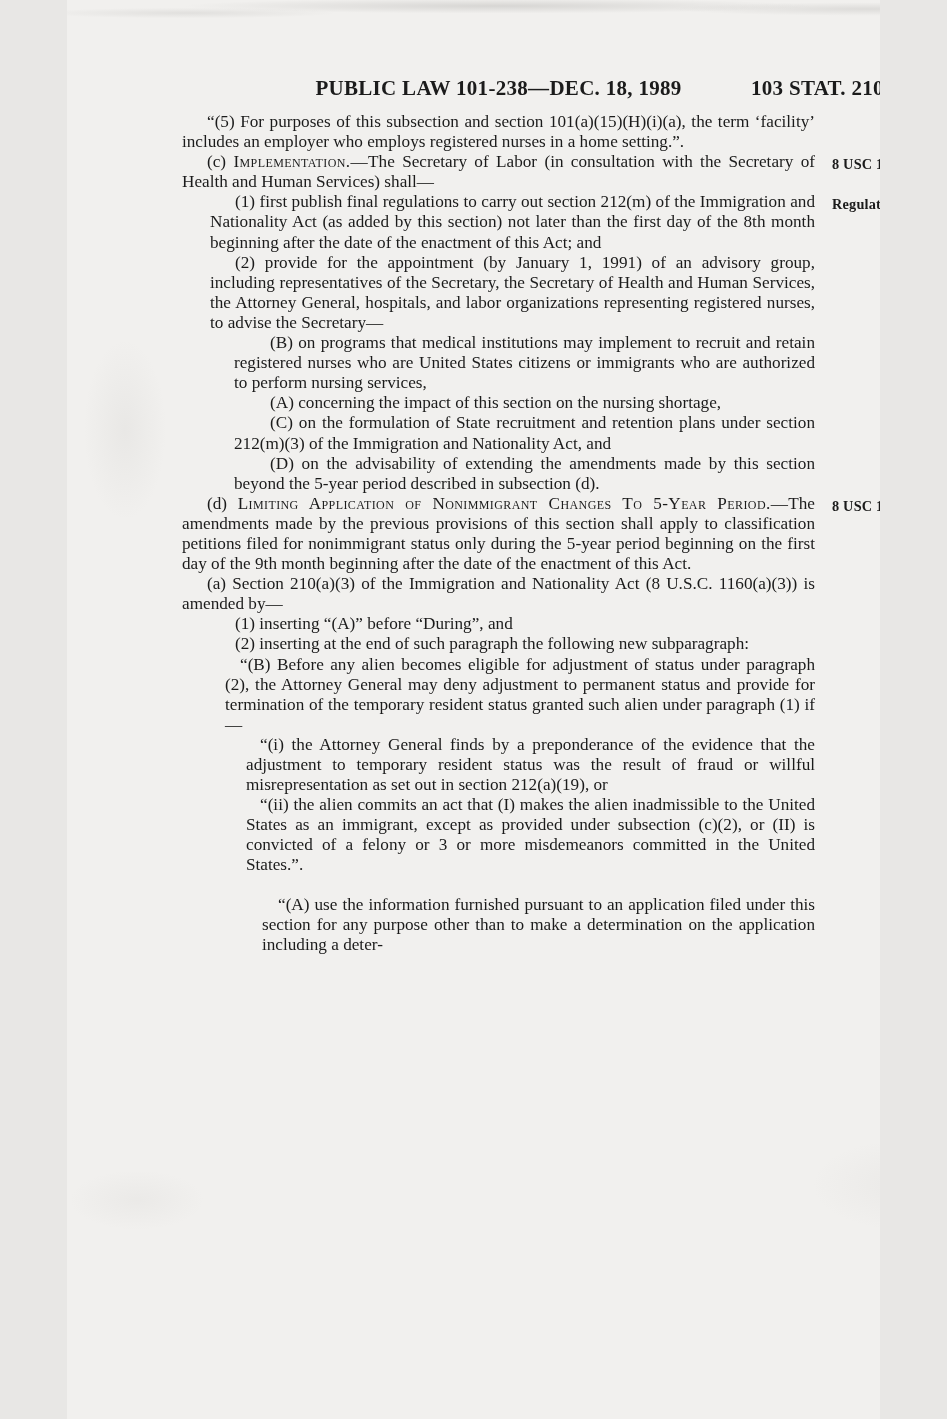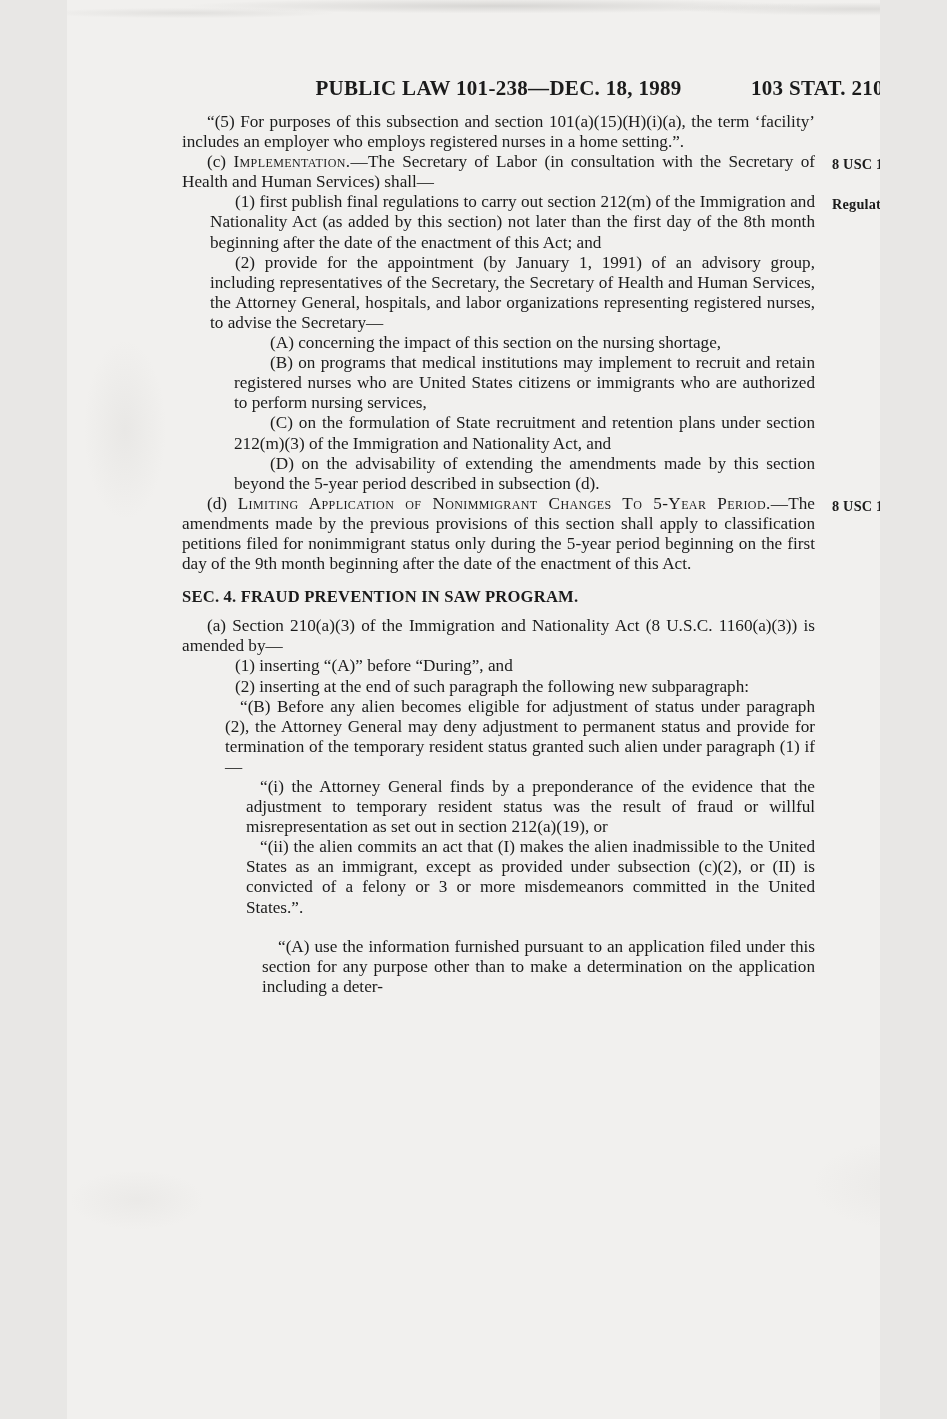--- a/index.html
+++ b/index.html
@@ -95,43 +95,40 @@
     <p class="para p-num">
       <span>(1) first publish final regulations to carry out section 212(m) of the Immigration and Nationality Act (as added by this section) not later than the first day of the 8th month beginning after the date of the enactment of this Act; and</span>
       <span class="margin-note mn-b">Regulations.</span>
     </p>
 
     <p class="para p-num">
       <span>(2) provide for the appointment (by January 1, 1991) of an advisory group, including representatives of the Secretary, the Secretary of Health and Human Services, the Attorney General, hospitals, and labor organizations representing registered nurses, to advise the Secretary—</span>
     </p>
 
     <p class="para p-let">
-      <span>(A) concerning the impact of this section on the nursing shortage,</span>
+      <span>(B) on programs that medical institutions may implement to recruit and retain registered nurses who are United States citizens or immigrants who are authorized to perform nursing services,</span>
     </p>
 
     <p class="para p-let">
-      <span>(B) on programs that medical institutions may implement to recruit and retain registered nurses who are United States citizens or immigrants who are authorized to perform nursing services,</span>
+      <span>(A) concerning the impact of this section on the nursing shortage,</span>
     </p>
 
     <p class="para p-let">
       <span>(C) on the formulation of State recruitment and retention plans under section 212(m)(3) of the Immigration and Nationality Act, and</span>
     </p>
 
     <p class="para p-let">
       <span>(D) on the advisability of extending the amendments made by this section beyond the 5-year period described in subsection (d).</span>
     </p>
 
     <p class="para p-a">
       <span>(d) </span><span class="sc">Limiting Application of Nonimmigrant Changes To 5-Year Period.—</span><span>The amendments made by the previous provisions of this section shall apply to classification petitions filed for nonimmigrant status only during the 5-year period beginning on the first day of the 9th month beginning after the date of the enactment of this Act.</span>
       <span class="margin-note mn-a">8 USC 1182 note.</span>
     </p>
 
-    <p class="para sec-heading">
-      <span>SEC. 4. FRAUD PREVENTION IN SAW PROGRAM.</span>
-    </p>
 
     <p class="para p-a">
       <span>(a) Section 210(a)(3) of the Immigration and Nationality Act (8 U.S.C. 1160(a)(3)) is amended by—</span>
     </p>
 
     <p class="para p-num">
       <span>(1) inserting “(A)” before “During”, and</span>
     </p>
 
     <p class="para p-num">

